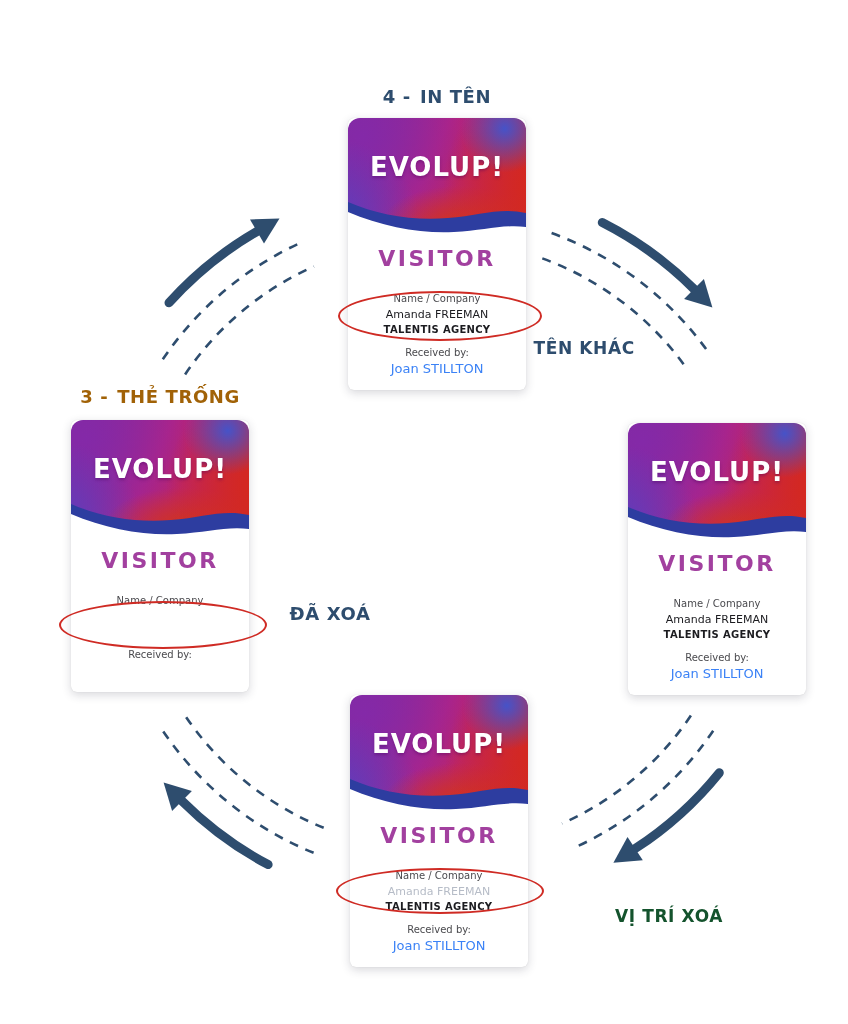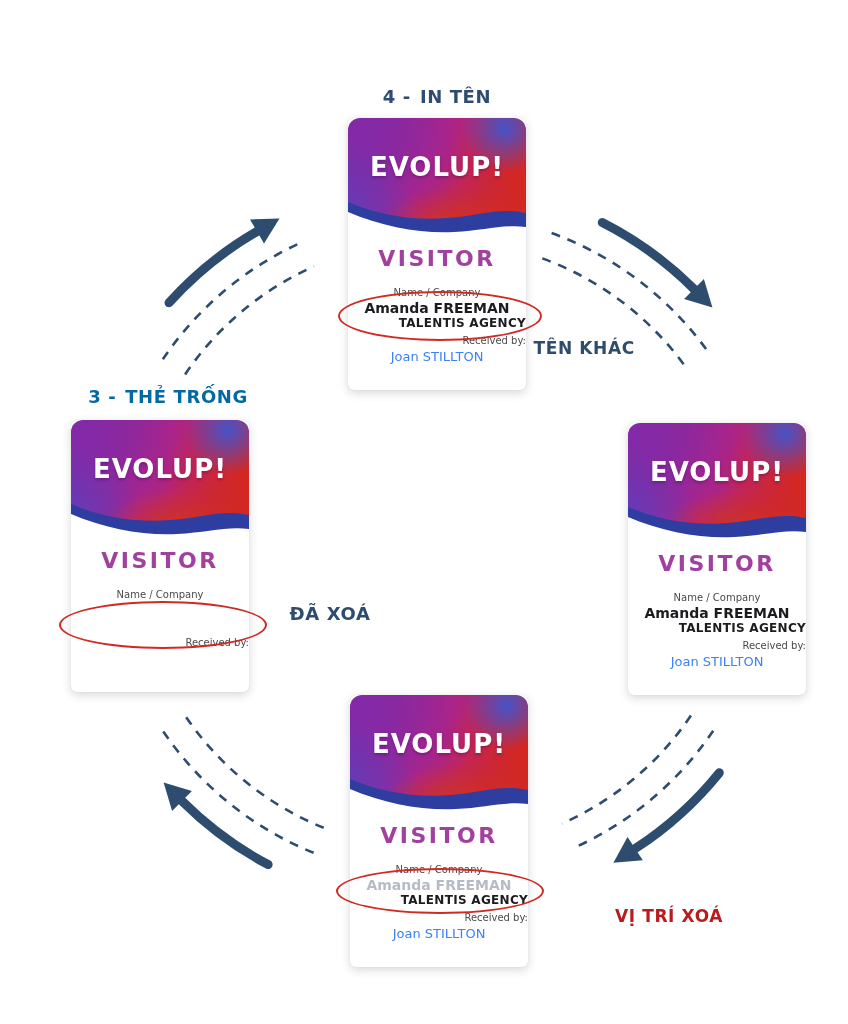--- a/index.html
+++ b/index.html
@@ -28,24 +28,24 @@
   }
   .brand {
     position:absolute; top:34px; left:0; width:178px; text-align:center;
     color:#ffffff; font-size:26px; font-weight:800; letter-spacing:1px;
     text-shadow:0 2px 3px rgba(70,0,90,0.35); z-index:3;
   }
   .wave { position:absolute; top:80px; left:0; width:178px; height:60px; z-index:2; }
 
   .card-body { position:absolute; top:128px; left:0; width:178px; text-align:center; z-index:3; }
   .role { font-size:22px; line-height:26px; font-weight:800; letter-spacing:2.5px; }
-  .field-label { font-size:10px; line-height:14px; color:#4a4a4e; margin-top:14px; min-height:14px; }
-  .person-name { font-size:14px; line-height:17px; font-weight:700; color:#1c1c20; min-height:17px; }
-  .company { font-size:12px; line-height:13px; font-weight:700; color:#1c1c20; letter-spacing:0.3px; min-height:13px;text-align:right; }
-  .field-label.received { margin-top:4px;text-align:right; }
+  .field-label { font-size:10px; line-height:14px; color:#4a4a4e; margin-top:20px; min-height:14px; }
+  .person-name { font-size:11px; line-height:17px; font-weight:400; color:#1c1c20; min-height:17px; }
+  .company { font-size:10px; line-height:13px; font-weight:700; color:#1c1c20; letter-spacing:0.3px; min-height:13px; }
+  .field-label.received { margin-top:10px; }
   .received-name { font-size:13px; line-height:17px; color:#3b82f6; min-height:17px; }
   .card-erase .person-name { color:#b6bcc7; }
 
   
   .step-label { position:absolute; text-align:center; z-index:2; letter-spacing:0.6px; }
   .step-num  { font-weight:700; font-size:18px; margin-right:9px; }
   .step-text { font-weight:800; font-size:18px; }
   .annotation { position:absolute; text-align:center; font-weight:800; font-size:17px; letter-spacing:0.6px; z-index:2; }
 
   
@@ -74,27 +74,27 @@
       <polygon points="163.6,782.6 172.1,810.9 191.9,791.1" fill="#2e4d6e"></polygon>
       <path d="M169.0,302.8 A362,362 0 0 1 257.0,231.5" fill="none" stroke="#2e4d6e" stroke-width="9" stroke-linecap="round"></path>
       <polygon points="279.5,218.5 250.0,219.4 264.0,243.6" fill="#2e4d6e"></polygon>
       <path d="M602.3,222.5 A362,362 0 0 1 694.0,289.0" fill="none" stroke="#2e4d6e" stroke-width="9" stroke-linecap="round"></path>
       <polygon points="712.4,307.4 703.9,279.1 684.1,298.9" fill="#2e4d6e"></polygon>
     </svg>
 
   <div class="step-label" style="left: 348px; top: 86px; width: 178px; color: rgb(46, 77, 110);">
     <span class="step-num">4 -</span><span class="step-text">IN TÊN</span>
   </div>
-  <div class="step-label" style="left: 58px; top: 386px; width: 220px; color: #0369a1;">
+  <div class="step-label" style="left: 50px; top: 386px; width: 220px; color: #a16207;">
     <span class="step-num">3 -</span><span class="step-text">THẺ TRỐNG</span>
   </div>
 
   <div class="annotation" style="left: 500px; top: 338px; width: 140px; color: rgb(46, 77, 110);">IN TÊN KHÁC</div>
   <div class="annotation" style="left: 268px; top: 603px; width: 124px; font-size: 18px; color: rgb(46, 77, 110);">ĐÃ XOÁ</div>
-  <div class="annotation" style="left: 606px; top: 906px; width: 126px; color: #b91c1c;">VỊ TRÍ XOÁ</div>
+  <div class="annotation" style="left: 606px; top: 906px; width: 126px; color: #14532d;">VỊ TRÍ XOÁ</div>
 
   <div class="card" style="left:348px; top:118px;">
     <div class="card-header">
       <div class="brand">EVOLUP!</div>
       <svg class="wave" viewBox="0 0 178 60" preserveAspectRatio="none">
         <path d="M0,4 C30,17 65,23 100,20 C132,17.5 152,9 178,15 L178,60 L0,60 Z" fill="#2d3da0"></path>
         <path d="M0,14 C35,29 75,36 106,34 C136,32.5 156,26 178,29 L178,60 L0,60 Z" fill="#ffffff"></path>
       </svg>
     </div>
     <div class="card-body">

